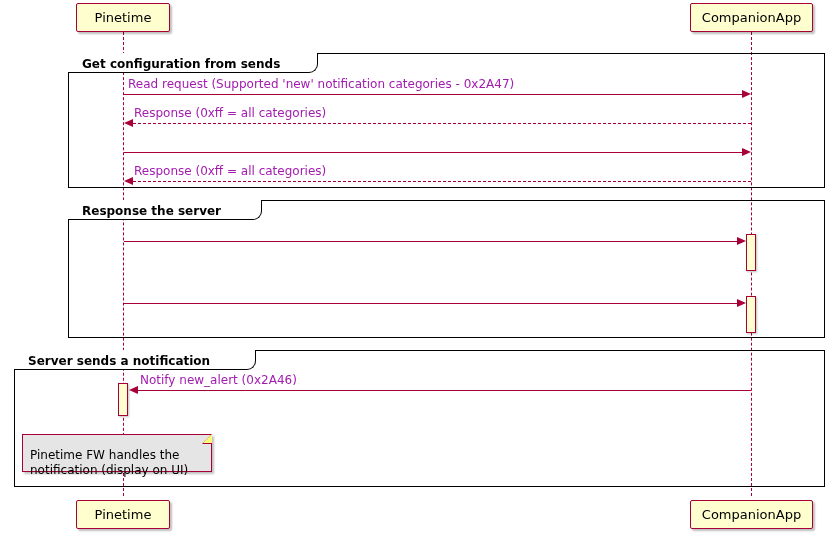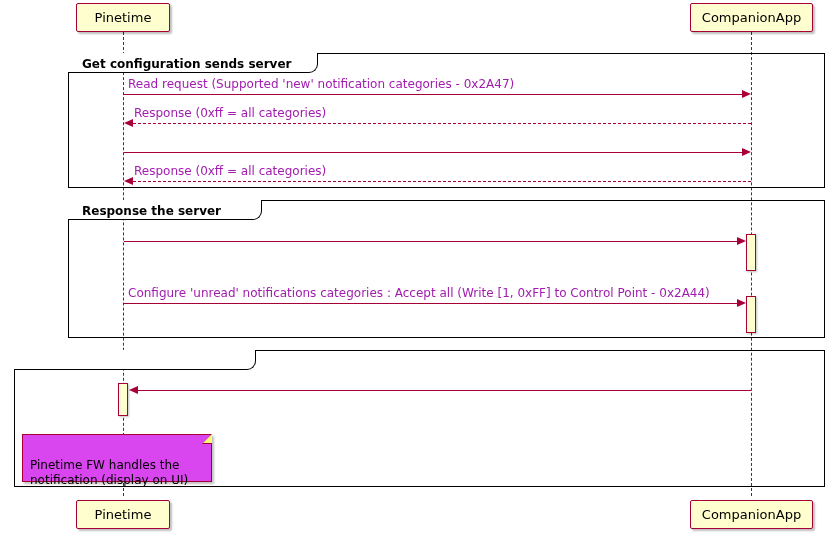--- a/index.html
+++ b/index.html
@@ -93,25 +93,25 @@
   .msg-label {
     position: absolute;
     font-size: 12px;
     color: #a21caf;
     white-space: nowrap;
     line-height: 1;
   }
   .note {
     position: absolute;
     box-sizing: border-box;
-    background: #d946ef;
+    background: #e5e5e5;
     border: 1.2px solid #A80036;
     font-size: 12px;
     color: #000000;
-    padding: 23px 7px;
+    padding: 13px 7px;
     line-height: 1.28;
     box-shadow: 2px 2px 2px rgba(0,0,0,0.25);
   }
   .note-fold {
     position: absolute;
     width: 0;
     height: 0;
     border-left: 10px solid transparent;
     border-bottom: 10px solid #A80036;
   }
@@ -133,28 +133,29 @@
 
   <div class="participant" style="left:76px; top:3px; width:94px; height:29px;">
     <span>Pinetime</span>
   </div>
   <div class="participant" style="left:690px; top:3px; width:123px; height:29px;">
     <span>CompanionApp</span>
   </div>
 
   <div class="group-box" style="left:68px; top:53px; width:757px; height:135px;"></div>
   <div class="group-tab" style="left:68px; top:53px; width:250px;"></div>
-  <div class="group-label" style="left:82px; top:58px;">Get configuration sends server</div>
+  <div class="group-label" style="left:82px; top:58px;">Get configuration from sends</div>
 
   <div class="group-box" style="left:68px; top:200px; width:757px; height:138px;"></div>
   <div class="group-tab" style="left:68px; top:200px; width:194px;"></div>
   <div class="group-label" style="left:82px; top:205px;">Response the server</div>
 
   <div class="group-box" style="left:14px; top:350px; width:811px; height:137px;"></div>
   <div class="group-tab" style="left:14px; top:350px; width:242px;"></div>
+  <div class="group-label" style="left:28px; top:355px;">Server sends a notification</div>
 
   <div class="activation" style="left:746px; top:234px; height:37px;"></div>
   <div class="activation" style="left:746px; top:296px; height:37px;"></div>
   <div class="activation" style="left:118px; top:383px; height:33px;"></div>
 
   <div class="msg-line" style="left:124px; top:94px; width:618px;"></div>
   <div class="arrow-head right" style="left:742px; top:90px;"></div>
   <div class="msg-label" style="left:128px; top:78px;">Read request (Supported 'new' notification categories - 0x2A47)</div>
 
   <div class="msg-line dashed" style="left:133px; top:123px; width:618px;"></div>
@@ -166,24 +167,24 @@
 
   <div class="msg-line dashed" style="left:133px; top:181px; width:618px;"></div>
   <div class="arrow-head left" style="left:124px; top:177px;"></div>
   <div class="msg-label" style="left:134px; top:165px;">Response (0xff = all categories)</div>
 
   <div class="msg-line" style="left:124px; top:241px; width:613px;"></div>
   <div class="arrow-head right" style="left:737px; top:237px;"></div>
 
   <div class="msg-line" style="left:124px; top:303px; width:613px;"></div>
   <div class="arrow-head right" style="left:737px; top:299px;"></div>
-  <div class="msg-label" style="left:128px; top:287px;">Configure 'unread' notifications categories : Accept all (Write [1, 0xFF] to Control Point - 0x2A44)</div>
 
   <div class="msg-line" style="left:138px; top:390px; width:613px;"></div>
   <div class="arrow-head left" style="left:129px; top:386px;"></div>
+  <div class="msg-label" style="left:140px; top:374px;">Notify new_alert (0x2A46)</div>
 
   <div class="note" style="left:22px; top:434px; width:190px; height:38px; white-space:pre-line;">Pinetime FW handles the
 notification (display on UI)</div>
   <div class="note-fold" style="left:202px; top:434px;"></div>
   <div class="note-fold-inner" style="left:203px; top:434px;"></div>
 
   <div class="participant" style="left:76px; top:500px; width:94px; height:29px;">
     <span>Pinetime</span>
   </div>
   <div class="participant" style="left:690px; top:500px; width:123px; height:29px;">

